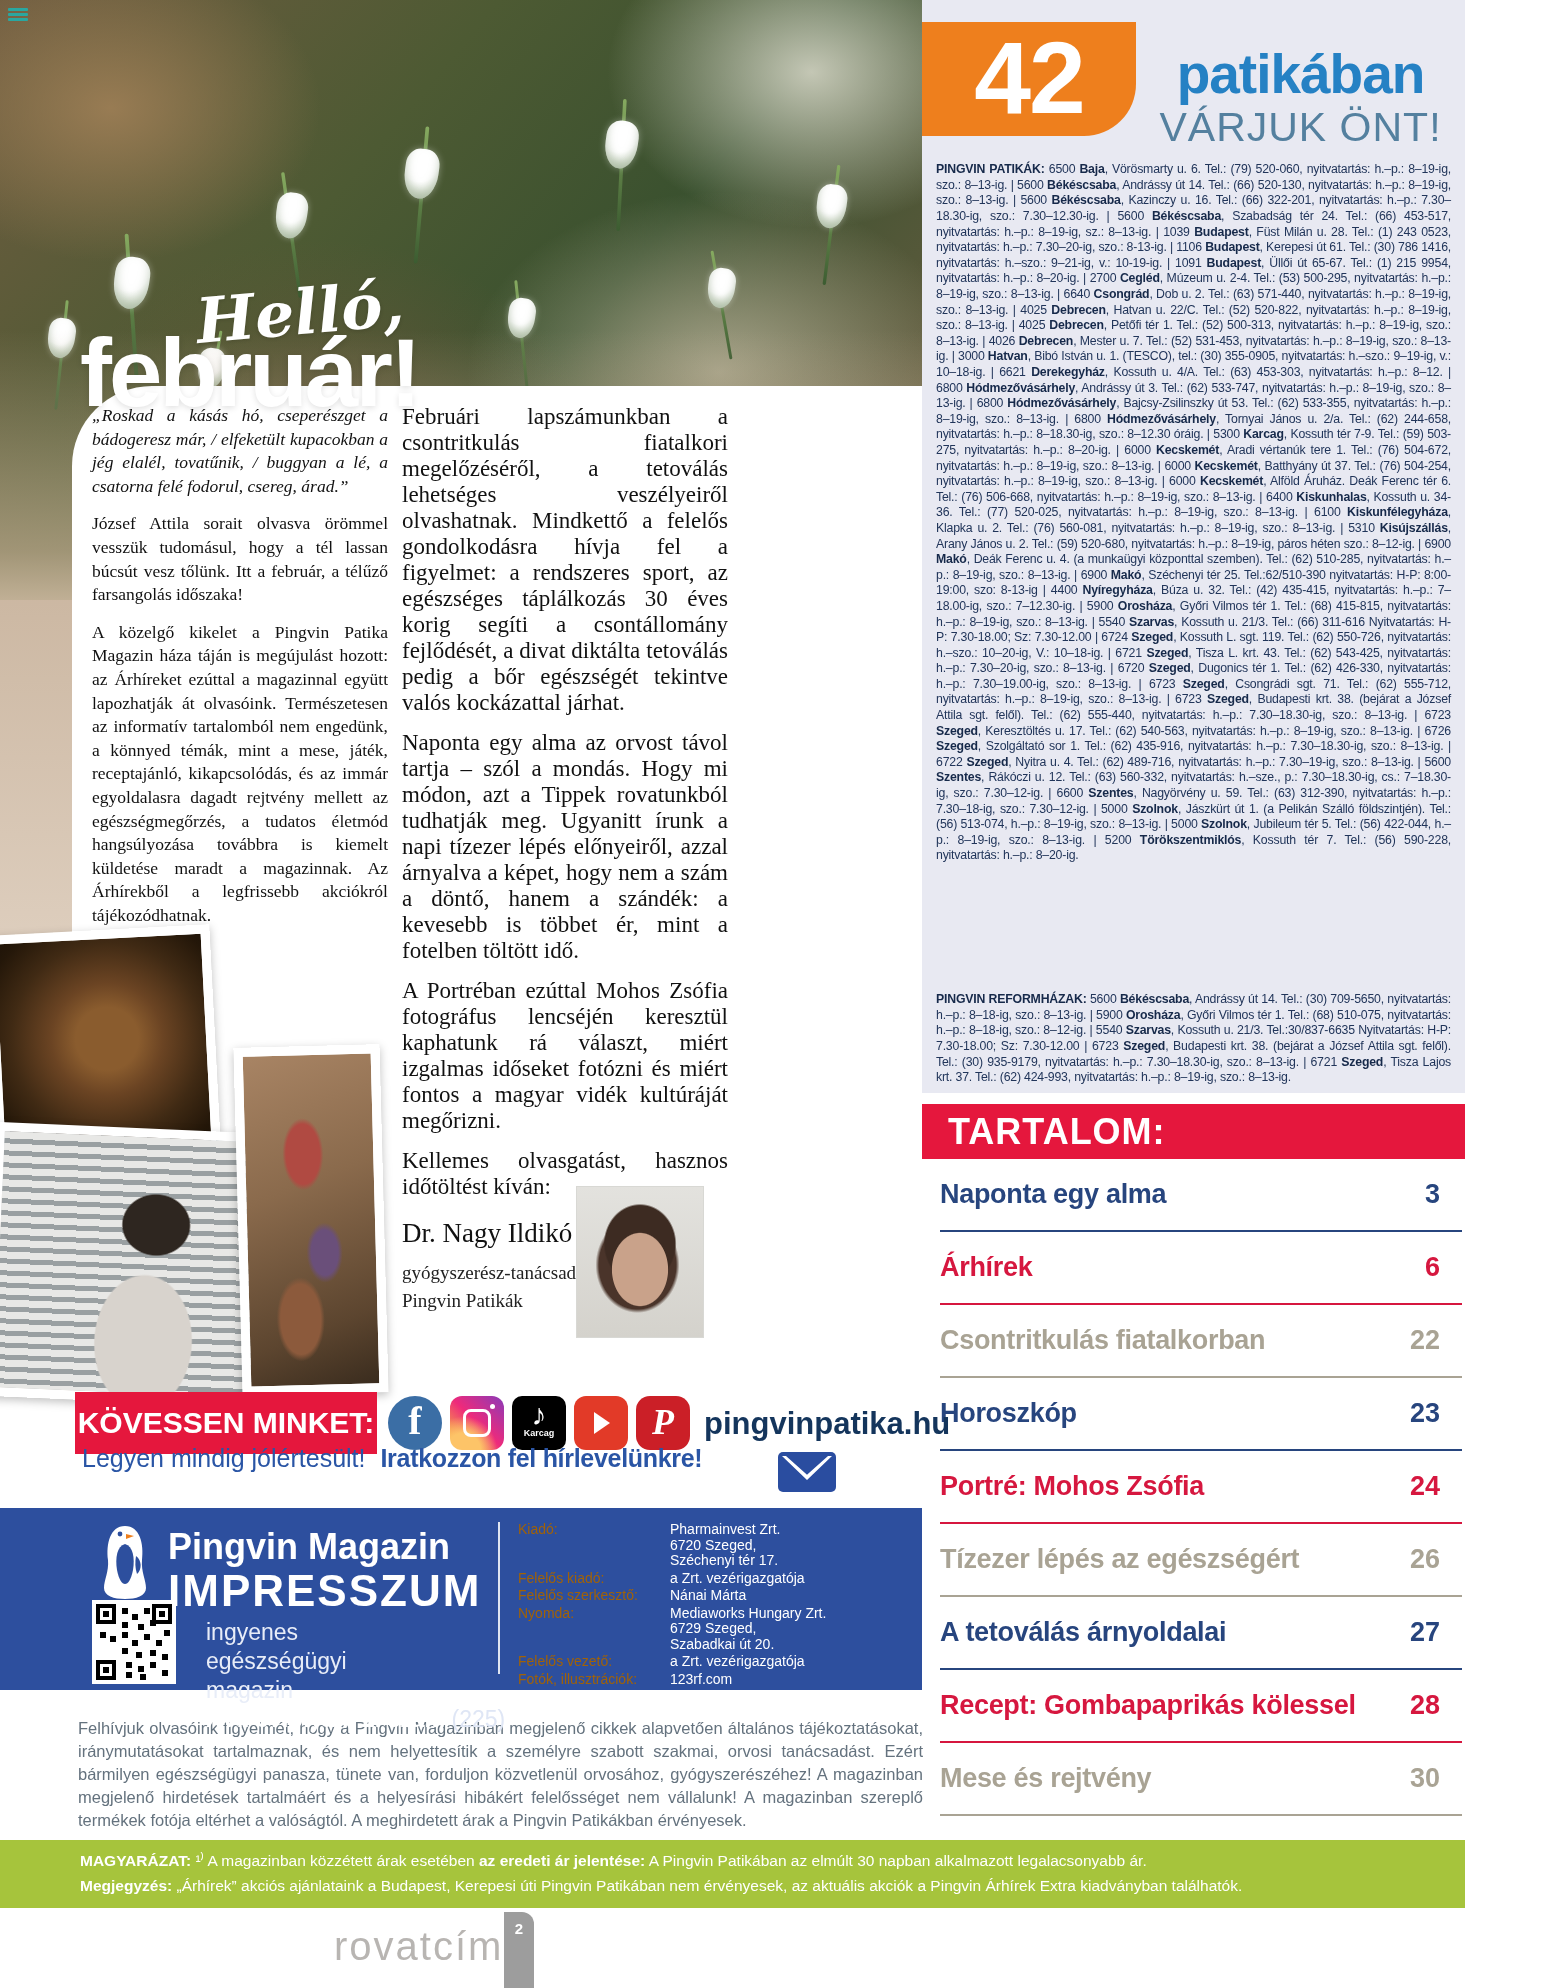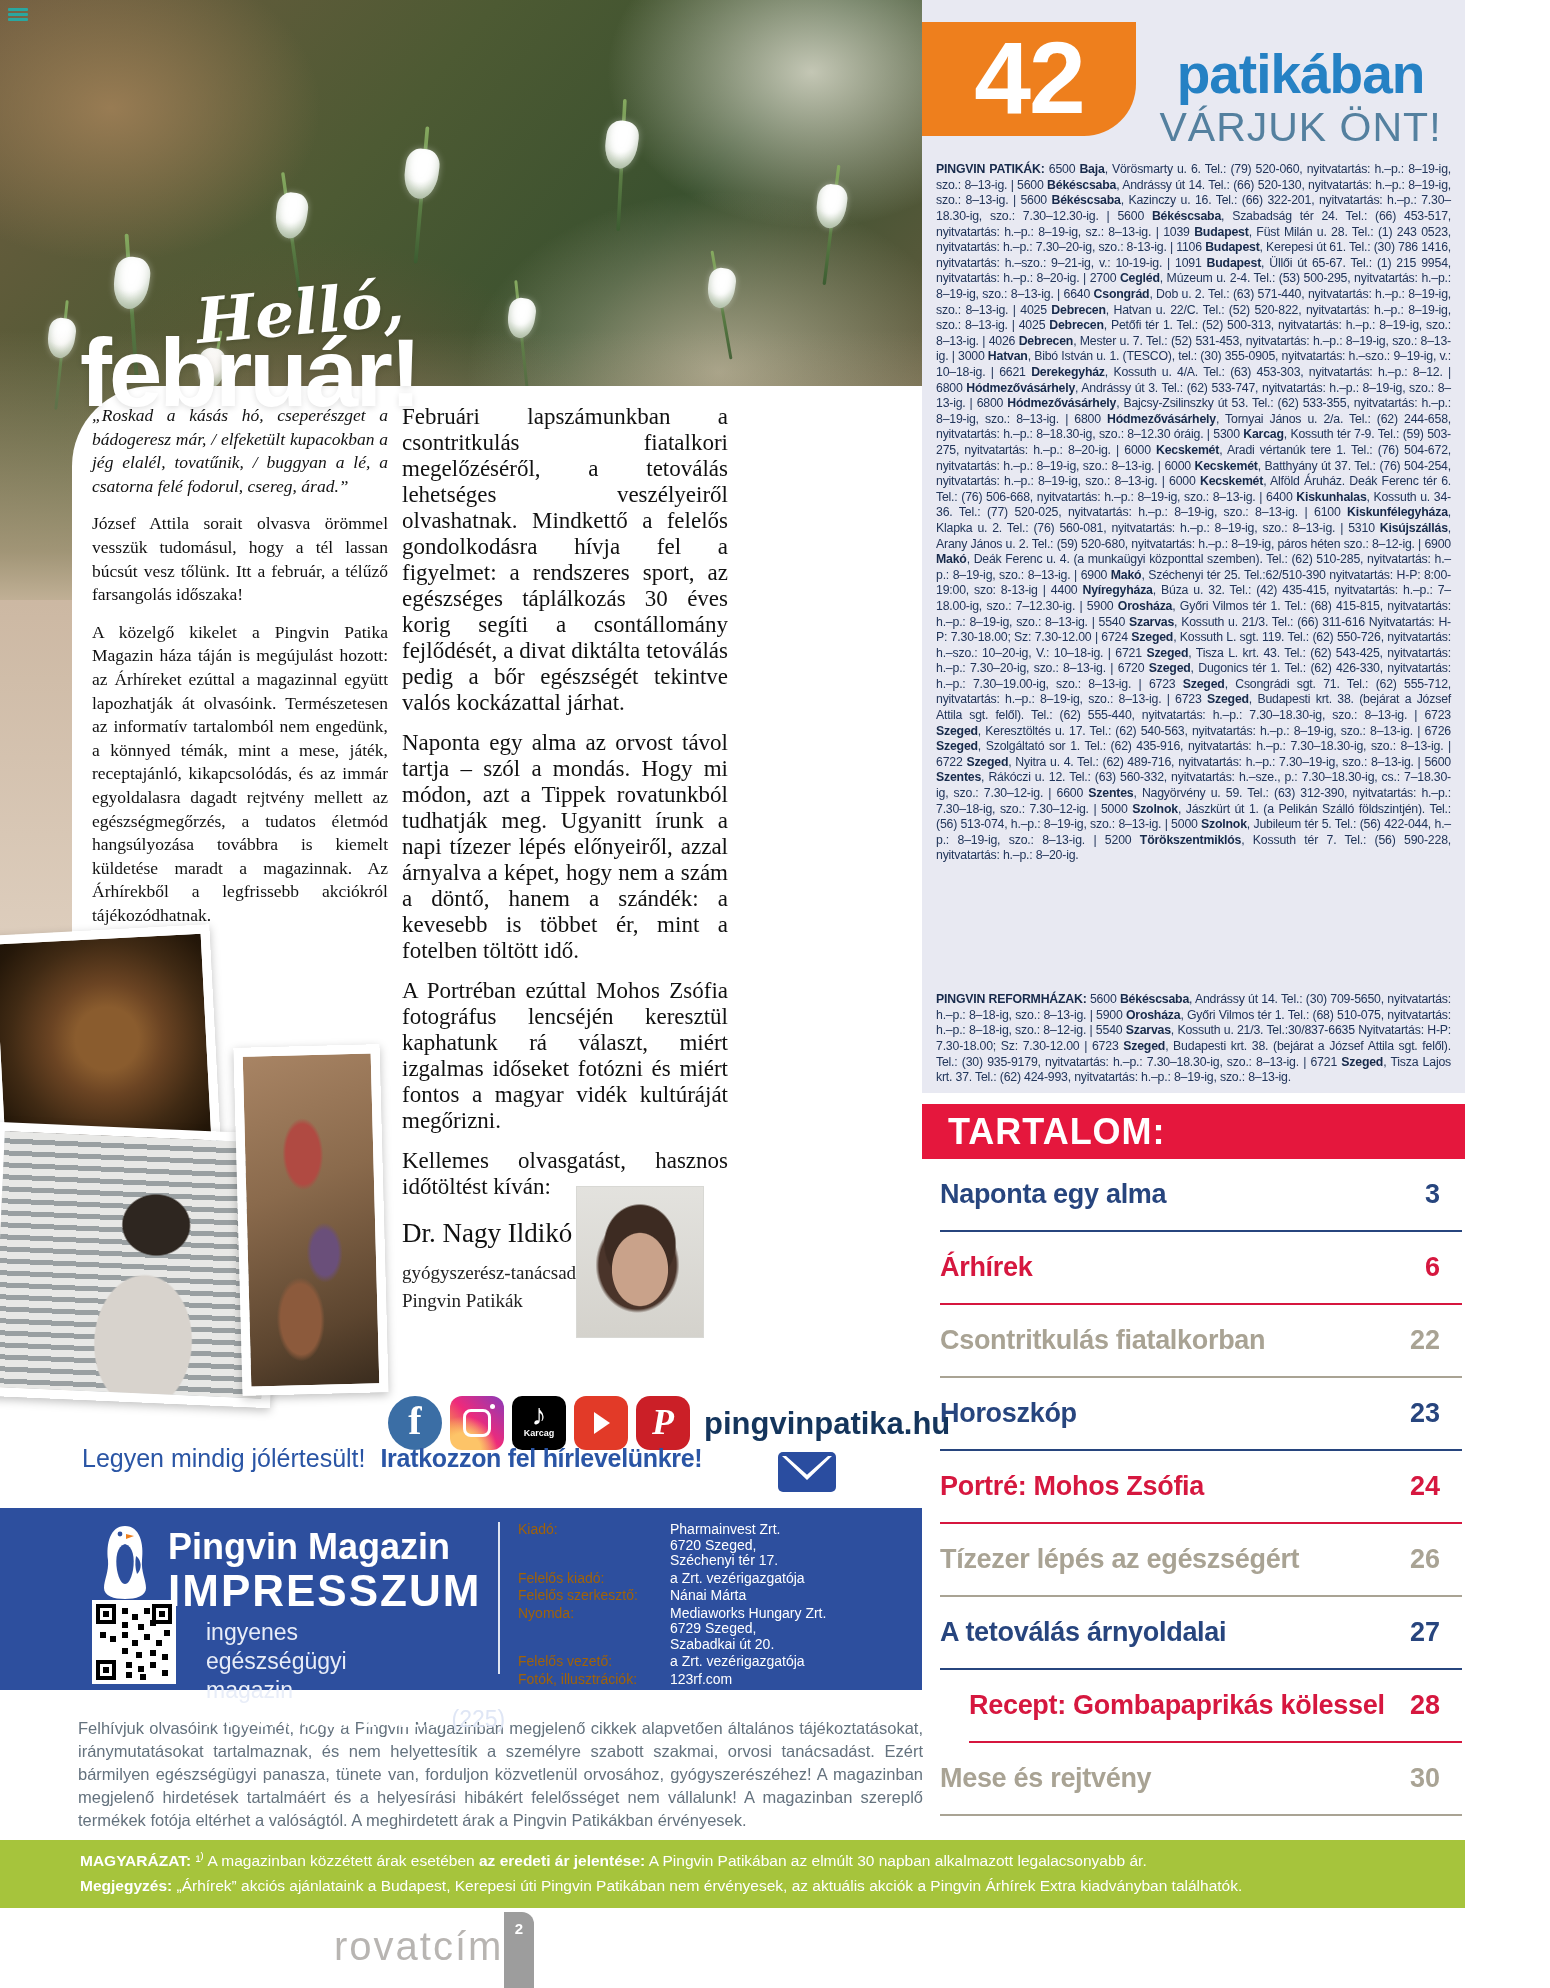--- a/index.html
+++ b/index.html
@@ -264,30 +264,31 @@
         <span class="toc-page">24</span>
       </div>
       <div class="toc-row" style="color: rgb(169, 163, 148); border-bottom-color: rgb(169, 163, 148); text-align: center;">
         <span class="toc-label">Tízezer lépés az egészségért</span>
         <span class="toc-page">26</span>
       </div>
       <div class="toc-row" style="color: rgb(39, 69, 126); border-bottom-color: rgb(39, 69, 126);">
         <span class="toc-label">A tetoválás árnyoldalai</span>
         <span class="toc-page">27</span>
       </div>
-      <div class="toc-row" style="color: rgb(214, 23, 63); border-bottom-color: rgb(214, 23, 63); margin-left: 29px;">
+      <div class="toc-row" style="color: rgb(214, 23, 63); border-bottom-color: rgb(214, 23, 63);">
         <span class="toc-label">Recept: Gombapaprikás kölessel</span>
         <span class="toc-page">28</span>
       </div>
       <div class="toc-row" style="color: rgb(169, 163, 148); border-bottom-color: rgb(169, 163, 148);">
         <span class="toc-label">Mese és rejtvény</span>
         <span class="toc-page">30</span>
       </div>
     </div>
 
+  <div class="follow-banner">KÖVESSEN MINKET:</div>
   <div class="sicon si-fb">f</div>
   <div class="sicon si-ig">
       <div class="lens"></div>
       <div class="dot"></div>
     </div>
   <div class="sicon si-tt">
     <span class="note">♪</span>
     <span class="cap">Karcag</span>
   </div>
   <div class="sicon si-yt">

